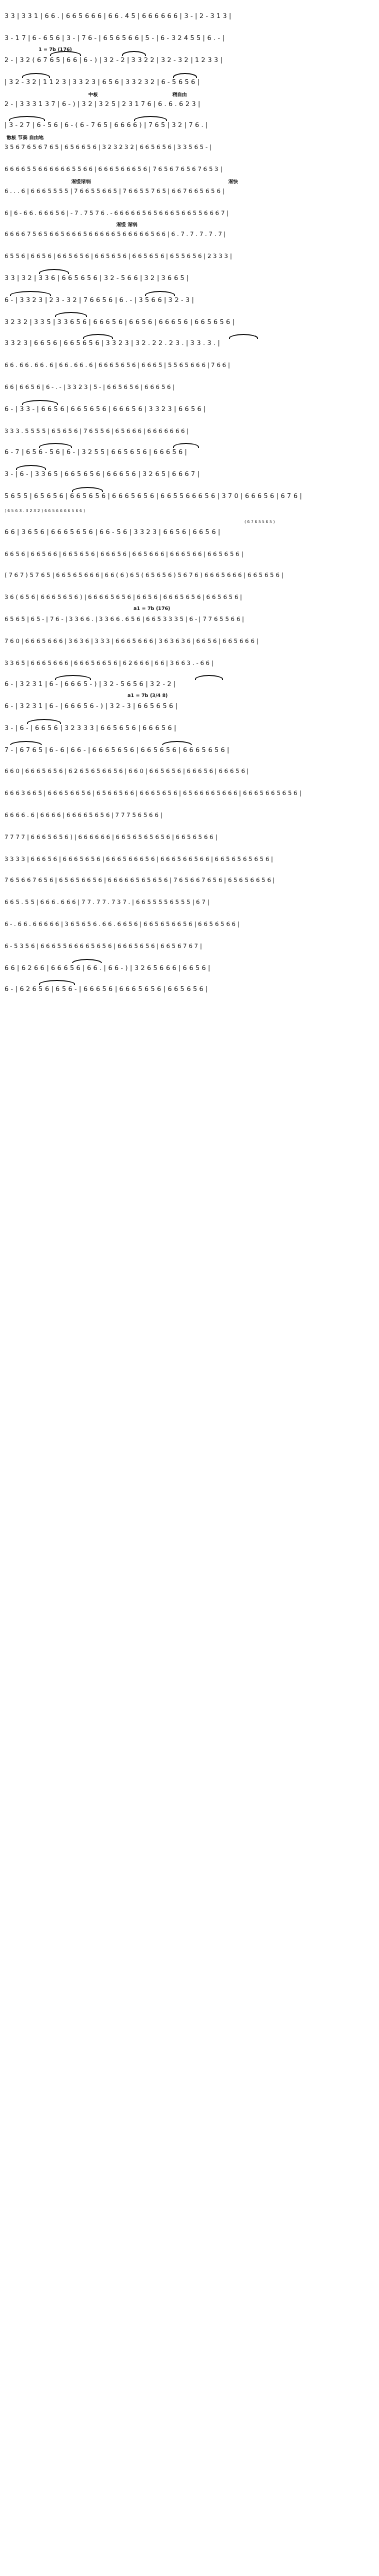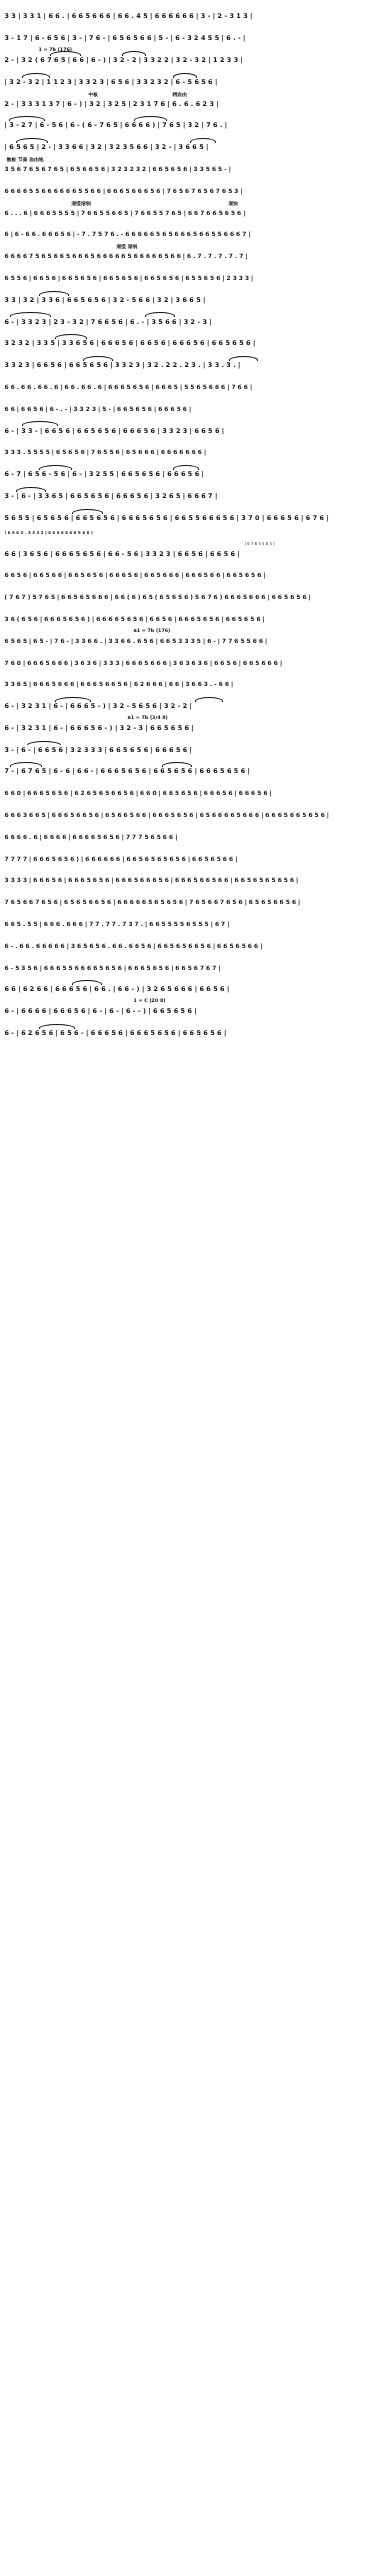--- a/index.html
+++ b/index.html
@@ -40,21 +40,20 @@
   }
   .notes {
     font-family: "DejaVu Sans", sans-serif;
     font-size: 6.4px;
     line-height: 7.3px;
     letter-spacing: 0.1px;
     color: #111;
     display: block;
     width: 100%;
     padding-bottom: 1.7px;
-    font-weight: bold;
   }
   .notes.dense {
     font-size: 5.9px;
     letter-spacing: 0px;
   }
   .marks {
     position: absolute;
     top: 0;
     left: 0;
     width: 100%;
@@ -128,27 +127,20 @@
     </div>
 
     <div class="staff-line">
       <div class="marks">
         <span class="slur" style="left:4.5px; width:34px;"></span>
         <span class="slur" style="left:129px; width:31px;"></span>
       </div>
       <span class="notes">| 3 - 2 7 | 6 - 5 6 | 6 - ( 6 - 7 6 5 | 6 6 6 6 ) | 7 6 5 | 3 2 | 7 6 . |</span>
     </div>
 
-    <div class="staff-line">
-      <div class="marks">
-        <span class="slur" style="left:11.2px; width:30px;"></span>
-        <span class="slur" style="left:185px; width:24.6px;"></span>
-      </div>
-      <span class="notes">| 6 5 6 5 | 2 - | 3 3 6 6 | 3 2 | 3 2 3 5 6 6 | 3 2 - | 3 6 6 5 |</span>
-    </div>
 
     <div class="staff-line">
       <div class="marks">
         <span class="mark tempo-mark" style="left:2.2px;">散板  节奏 自由地</span>
       </div>
       <span class="notes dense">3 5 6 7 6 5 6 7 6 5 | 6 5 6 6 5 6 | 3 2 3 2 3 2 | 6 6 5 6 5 6 | 3 3 5 6 5 - |</span>
     </div>
 
     <div class="staff-line">
       <div class="marks"></div>
@@ -377,26 +369,20 @@
       <span class="notes dense">6 - 5 3 5 6 | 6 6 6 5 5 6 6 6 6 5 6 5 6 | 6 6 6 5 6 5 6 | 6 6 5 6 7 6 7 |</span>
     </div>
 
     <div class="staff-line">
       <div class="marks">
         <span class="slur" style="left:67px; width:28px;"></span>
       </div>
       <span class="notes">6   6   | 6 2 6 6 | 6 6 6 5 6 | 6 6 . | 6 6 - ) | 3 2 6 5 6 6 6 | 6 6 5 6 |</span>
     </div>
 
-    <div class="staff-line">
-      <div class="marks">
-        <span class="mark tempo-mark" style="left:129px;">1 = C (20 8)</span>
-      </div>
-      <span class="notes">6 - | 6 6 6 6 | 6 6 6 5 6 | 6 - | 6 - | 6 - - ) | 6 6 5 6 5 6 |</span>
-    </div>
 
     <div class="staff-line">
       <div class="marks">
         <span class="slur" style="left:34px; width:34px;"></span>
       </div>
       <span class="notes">6 - | 6 2 6 5 6 | 6 5 6 - | 6 6 6 5 6 | 6 6 6 5 6 5 6 | 6 6 5 6 5 6 |</span>
     </div>
 
   </div>
 </div>

